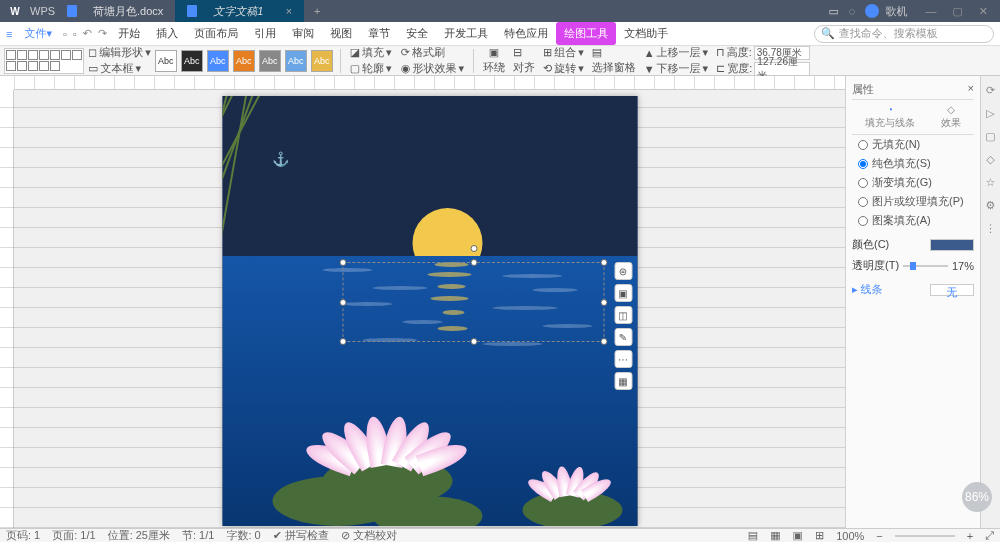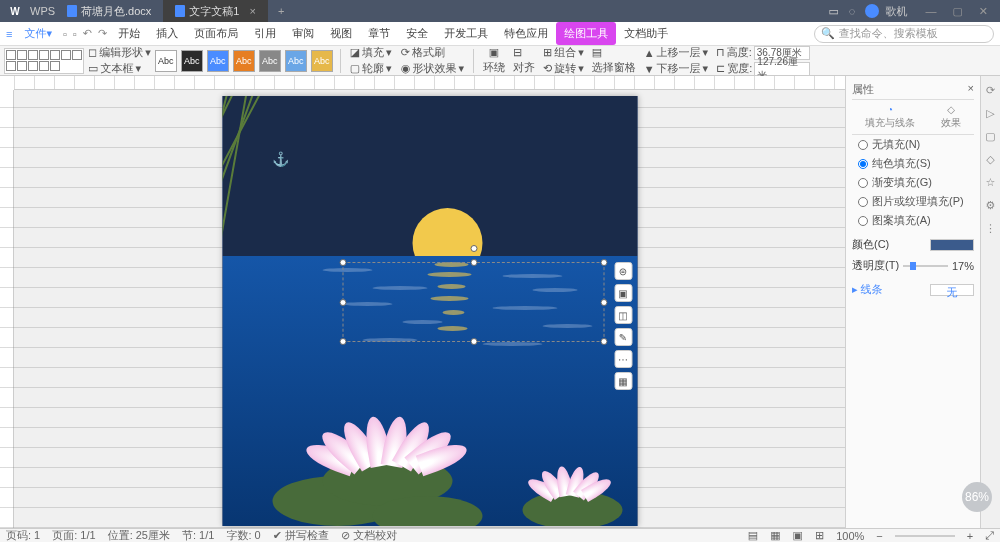--- a/index.html
+++ b/index.html
@@ -1,22 +1,22 @@
 <!DOCTYPE html>
 <html><head>
 <meta charset="utf-8">
 <style>
 * { margin: 0; padding: 0; box-sizing: border-box; font-family: "Microsoft YaHei", sans-serif; font-size: 11px; }
 body { width: 1000px; height: 542px; background: #fff; overflow: hidden; position: relative; }
 
 
 .titlebar { height: 22px; background: #4a5568; display: flex; align-items: center; color: #ccc; }
 .titlebar .app-logo { width: 18px; height: 18px; margin: 0 6px; display: inline-flex; align-items: center; justify-content: center; color: #fff; font-weight: bold; font-size: 10px; }
-.titlebar .tab { height: 22px; display: inline-flex; align-items: center; padding: 0 12px; color: #ddd; font-size: 11px; gap: 4px; }
-.titlebar .tab.active { background: #404040; }
+.titlebar .tab { height: 22px; display: inline-flex; align-items: center; padding: 0 12px; color: #ddd; font-size: 11px; gap: 16px; }
+.titlebar .tab.active { background: #0c4a6e; font-style: italic; }
 .titlebar .tab .doc-ico { width: 10px; height: 12px; background: #4a8cff; border-radius: 1px; }
 .titlebar .close-x { margin-left: 6px; color: #aaa; }
 .titlebar .plus { padding: 0 10px; color: #aaa; }
 .titlebar .spacer { flex: 1; }
 .titlebar .win-ctrl { display: flex; gap: 16px; padding: 0 12px; color: #999; align-items: center; }
 .titlebar .avatar { width: 14px; height: 14px; border-radius: 50%; background: #4a8cff; }
 
 
 .menubar { height: 24px; background: #fff; border-bottom: 1px solid #ddd; display: flex; align-items: center; padding: 0 6px; color: #444; }
 .menubar .menu-item { padding: 0 8px; height: 100%; display: inline-flex; align-items: center; cursor: pointer; }

